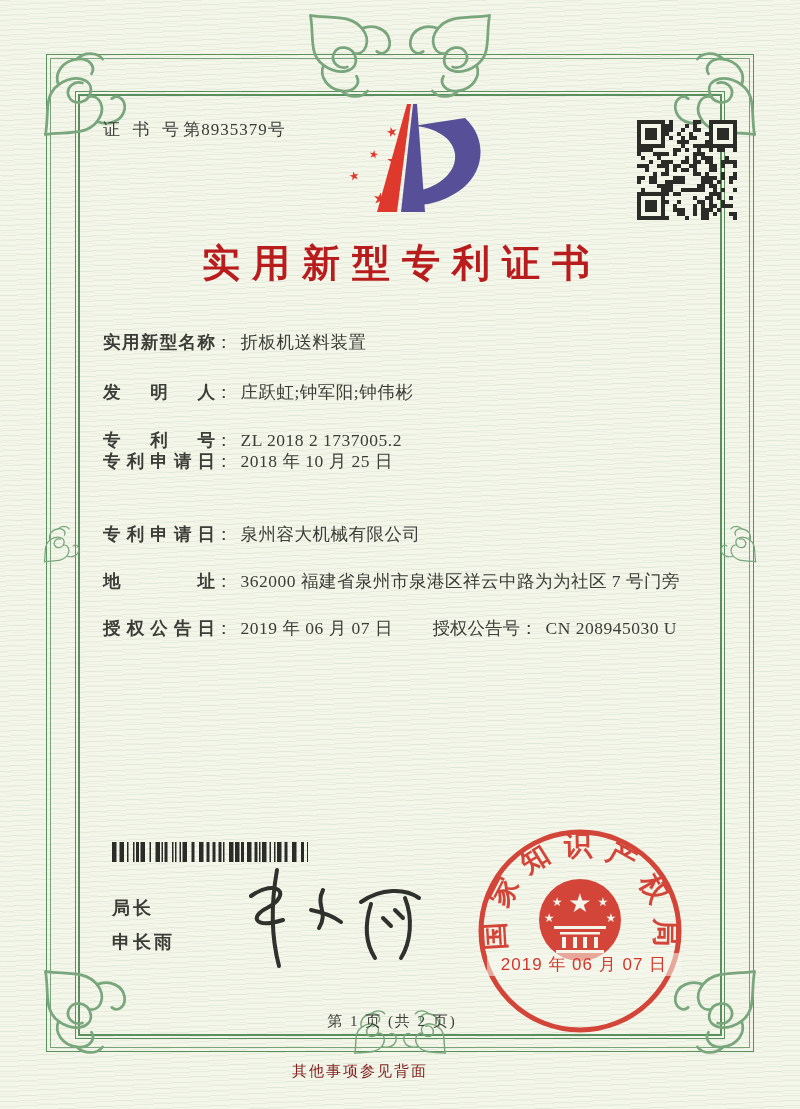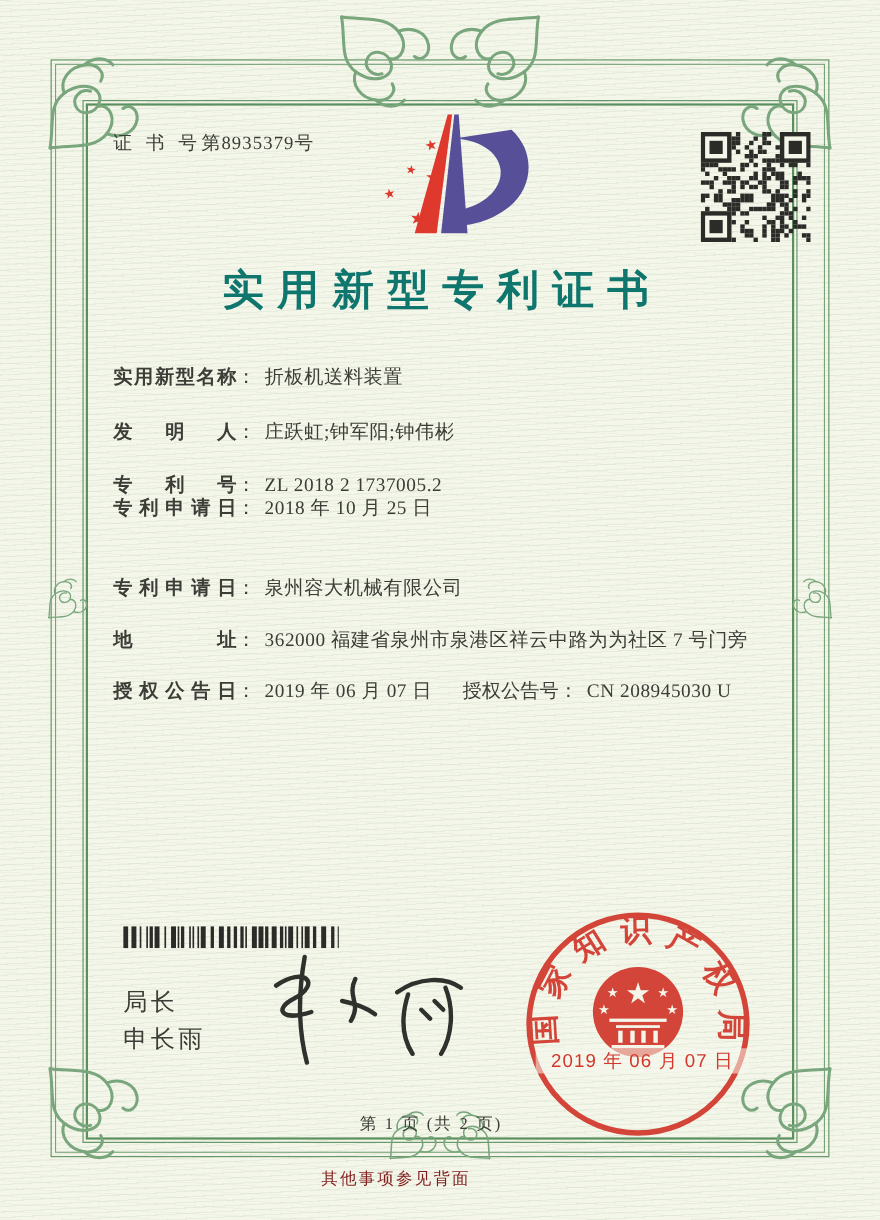--- a/index.html
+++ b/index.html
@@ -29,32 +29,32 @@
   .outer-frame .inner-line{position:absolute;inset:3px;border:1px solid var(--border-green);opacity:.8;}
   
   .inner-frame{left:75px;top:91px;width:650px;height:948px;border:1px solid var(--border-green);z-index:2;}
   .inner-frame .thick{position:absolute;inset:2px;border:2px solid var(--border-green);}
   .orn{z-index:3;color:var(--orn-green);}
   
   .certline{left:103px;top:118px;font-size:17px;z-index:4;}
   .certlabel{display:inline-block;width:76px;text-align:justify;text-align-last:justify;}
   .certvalue{letter-spacing:1px;}
   .title{left:0;top:238px;width:792px;text-align:center;font-size:38px;font-weight:bold;
-    letter-spacing:12px;padding-left:12px;color:#0f766e;z-index:4;}
+    letter-spacing:12px;padding-left:12px;color:#b91c1c;z-index:4;}
   .frow{position:absolute;left:103px;font-size:17.5px;white-space:nowrap;z-index:4;}
   .flabel{display:inline-block;width:112px;text-align:justify;text-align-last:justify;vertical-align:bottom;font-weight:bold;}
   .fcolon{margin-right:8px;}
   .fvalue{letter-spacing:.5px;}
   .fvalue.fixedw{display:inline-block;width:172px;}
-  .flabel2{margin-left:8px;font-family:Liberation Serif, serif;}
+  .flabel2{margin-left:20px;font-family:Liberation Serif, serif;}
   .paras{left:103px;top:648px;width:596px;font-size:17.5px;line-height:31px;
     text-align:justify;z-index:4;}
   .paras p{text-indent:2.2em;}
   .barcode{left:112px;top:842px;z-index:4;}
-  .director{left:112px;font-size:22px;letter-spacing:3px;z-index:4;}
+  .director{left:112px;font-size:18px;letter-spacing:3px;z-index:4;font-weight:bold;}
   .signature{left:225px;top:860px;z-index:5;}
   .sealwrap{left:473px;top:824px;z-index:5;}
   .sealdate{left:487px;top:953px;width:194px;text-align:center;font-size:17px;
     color:var(--seal-red);font-family:"Liberation Sans","DejaVu Sans",sans-serif;
     background:rgba(246,247,236,.55);border-radius:3px;z-index:6;letter-spacing:1px;}
   .pageinfo{left:0;top:1012px;width:784px;text-align:center;font-size:15px;letter-spacing:2px;z-index:4;}
   .backnote{left:0;top:1062px;width:720px;text-align:center;font-size:15px;letter-spacing:2px;color:#7f1d1d;z-index:4;}
   .logo{left:335px;top:100px;z-index:4;}
   .qr{left:637px;top:120px;z-index:4;}
 </style>

